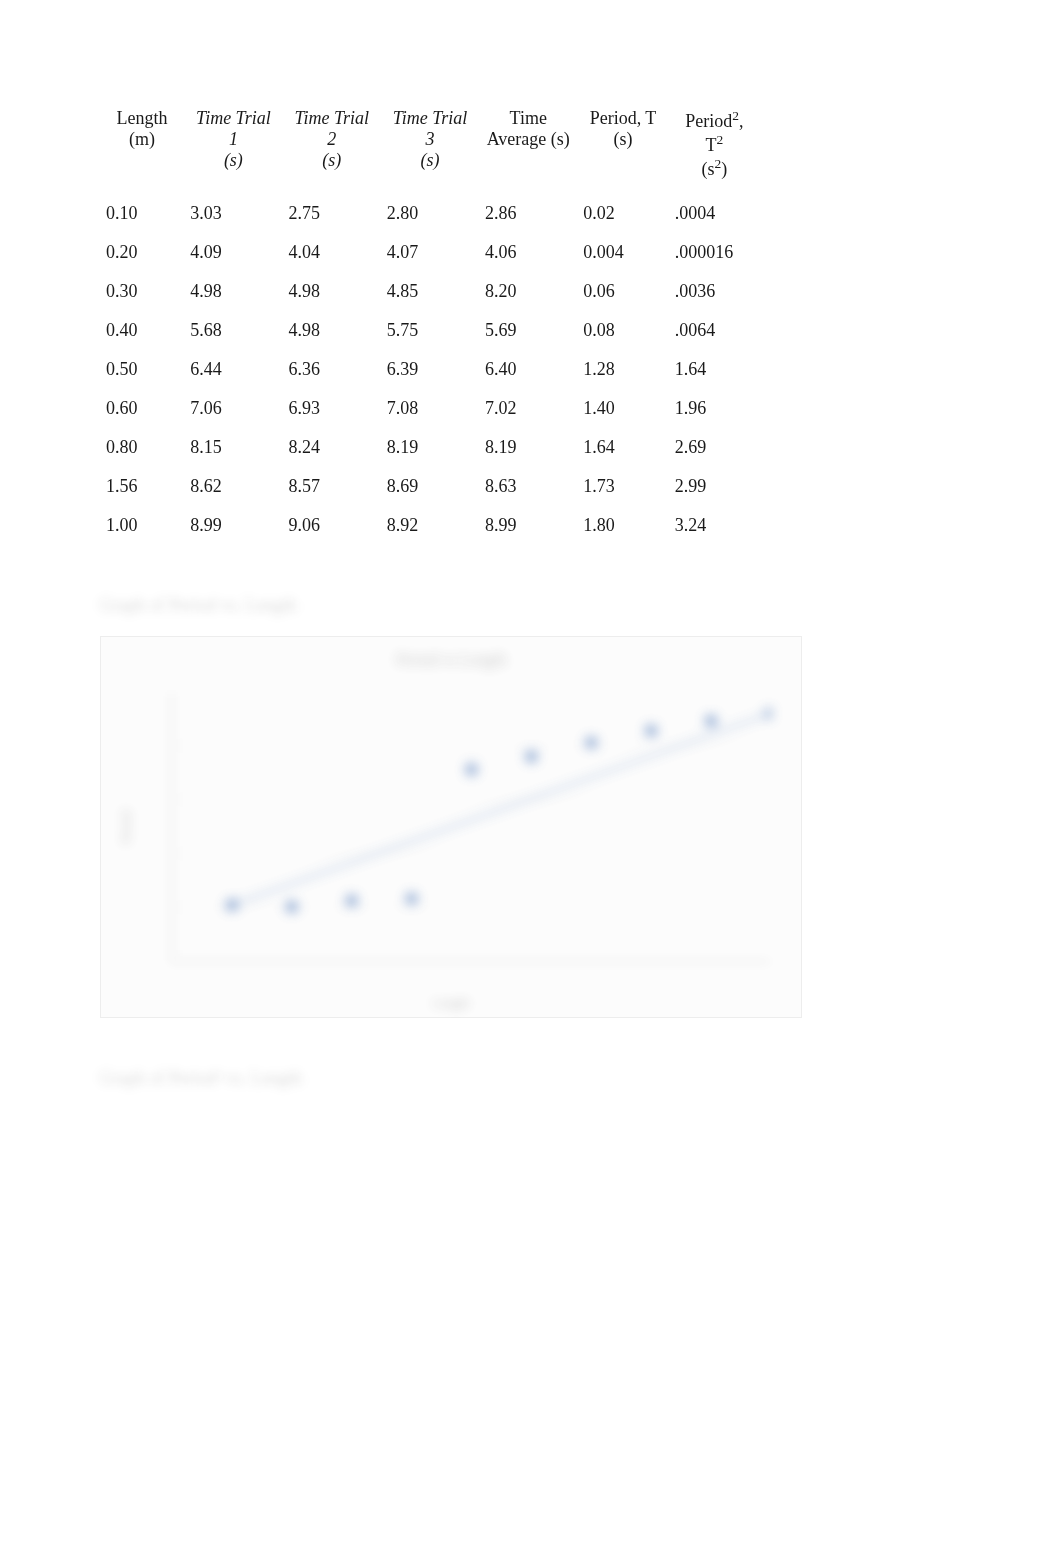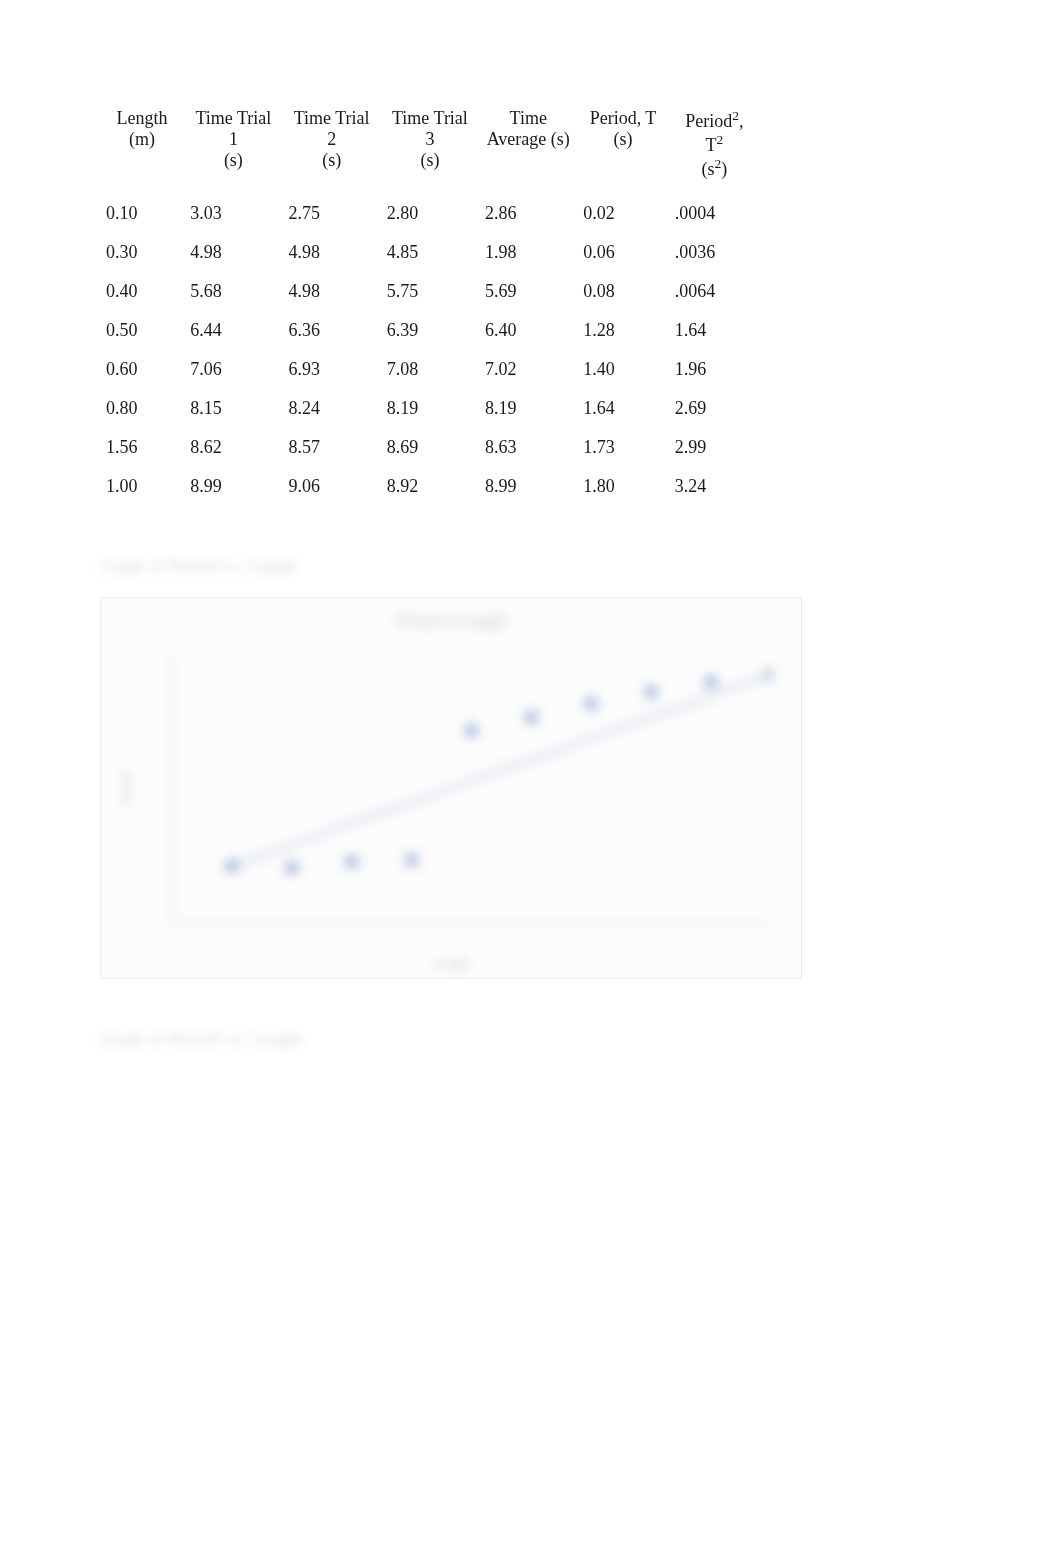--- a/index.html
+++ b/index.html
@@ -23,21 +23,21 @@
     width: 100%;
     table-layout: fixed;
   }
   th {
     font-weight: normal;
     text-align: center;
     padding: 8px 6px 14px 6px;
     vertical-align: top;
     font-size: 18px;
   }
-  th .italic { display:block; }
+  th .italic { font-style: italic; display:block; }
   th .sub { display:block; }
   td {
     padding: 9px 6px;
     font-size: 18px;
     text-align: left;
   }
   td.first { padding-right: 24px; }
   colgroup col.c1 { width: 12%; }
   colgroup col.c2 { width: 14%; }
   colgroup col.c3 { width: 14%; }
@@ -163,25 +163,34 @@
         <tr>
           <td class="first">0.10</td>
           <td>3.03</td>
           <td>2.75</td>
           <td>2.80</td>
           <td>2.86</td>
           <td>0.02</td>
           <td>.0004</td>
         </tr>
         <tr>
+          <td class="first">0.20</td>
+          <td>4.09</td>
+          <td>4.04</td>
+          <td>4.07</td>
+          <td>4.06</td>
+          <td>0.004</td>
+          <td>.000016</td>
+        </tr>
+        <tr>
           <td class="first">0.30</td>
           <td>4.98</td>
           <td>4.98</td>
           <td>4.85</td>
-          <td>1.98</td>
+          <td>8.20</td>
           <td>0.06</td>
           <td>.0036</td>
         </tr>
         <tr>
           <td class="first">0.40</td>
           <td>5.68</td>
           <td>4.98</td>
           <td>5.75</td>
           <td>5.69</td>
           <td>0.08</td>

